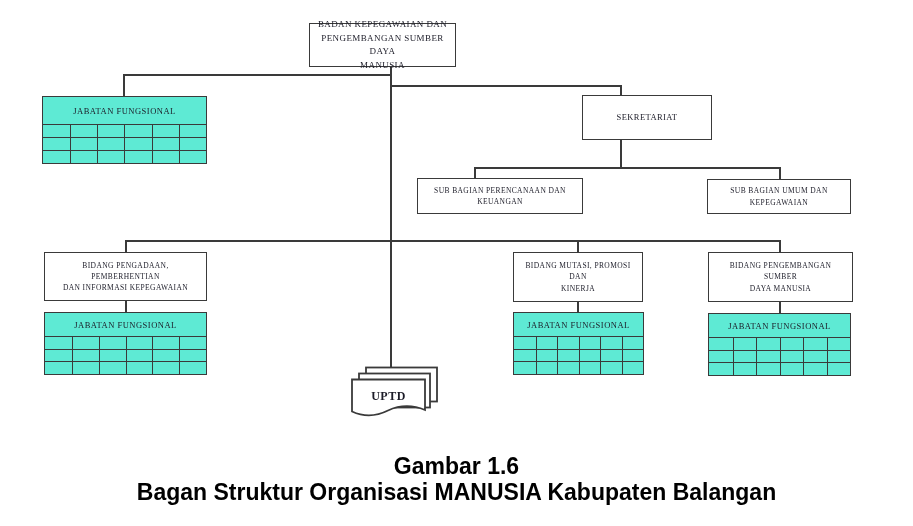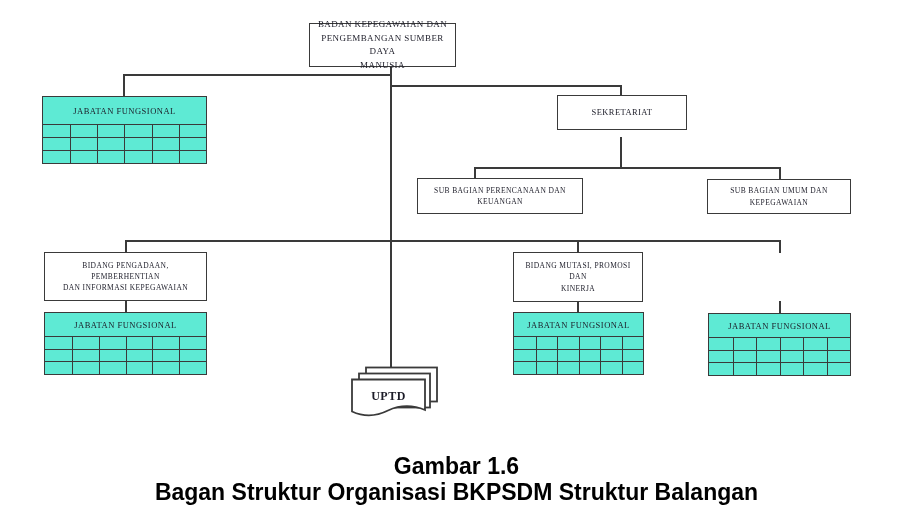--- a/index.html
+++ b/index.html
@@ -70,31 +70,33 @@
         <div class="cell"></div>
         <div class="cell"></div>
         <div class="cell"></div>
         <div class="cell"></div>
         <div class="cell"></div>
         <div class="cell"></div>
         <div class="cell"></div>
       </div>
   </div>
 
-  <div class="box big" style="left:557px;top:95px;width:130px;height:35px;">SEKRETARIAT</div>
+  <div class="box big" style="left:582px;top:95px;width:130px;height:45px;">SEKRETARIAT</div>
 
   <div class="box" style="left:417px;top:178px;width:166px;height:36px;">SUB BAGIAN PERENCANAAN DAN
 KEUANGAN</div>
   <div class="box" style="left:44px;top:252px;width:163px;height:49px;">BIDANG PENGADAAN, PEMBERHENTIAN
 DAN INFORMASI KEPEGAWAIAN</div>
 
   <div class="box" style="left:707px;top:179px;width:144px;height:35px;">SUB BAGIAN UMUM DAN
 KEPEGAWAIAN</div>
   <div class="box" style="left:513px;top:252px;width:130px;height:50px;">BIDANG MUTASI, PROMOSI DAN
 KINERJA</div>
+  <div class="box" style="left:708px;top:252px;width:145px;height:50px;">BIDANG PENGEMBANGAN SUMBER
+DAYA MANUSIA</div>
 
   <div class="jf" style="left:44px;top:312px;width:163px;">
     <div class="jf-title" style="height:23px;">JABATAN FUNGSIONAL</div>
     <div class="jf-grid" style="grid-auto-rows: 12.5px; grid-template-columns: repeat(6, 1fr);">
         <div class="cell"></div>
         <div class="cell"></div>
         <div class="cell"></div>
         <div class="cell"></div>
         <div class="cell"></div>
         <div class="cell"></div>
@@ -163,16 +165,16 @@
     <svg width="92" height="56" viewBox="0 0 92 56">
       <rect x="17" y="1.5" width="71" height="34" fill="#ffffff" stroke="#3a3a3a" stroke-width="1.8"></rect>
       <rect x="10" y="7.5" width="71" height="34" fill="#ffffff" stroke="#3a3a3a" stroke-width="1.8"></rect>
       <path d="M3,13.5 H76 V44 C64,39 51,39 39,44.5 C27,50.5 14,50.5 3,45.5 Z" fill="#ffffff" stroke="#3a3a3a" stroke-width="1.8"></path>
     </svg>
     <div class="uptd-label" style="left:3px;top:23px;width:73px;">UPTD</div>
   </div>
 
   <div class="caption" style="top:453px;">
     <div>Gambar 1.6</div>
-    <div>Bagan Struktur Organisasi BKPSDM Struktur Balangan</div>
+    <div>Bagan Struktur Organisasi MANUSIA Kabupaten Balangan</div>
   </div>
 
 </div>
 
 </body></html>

